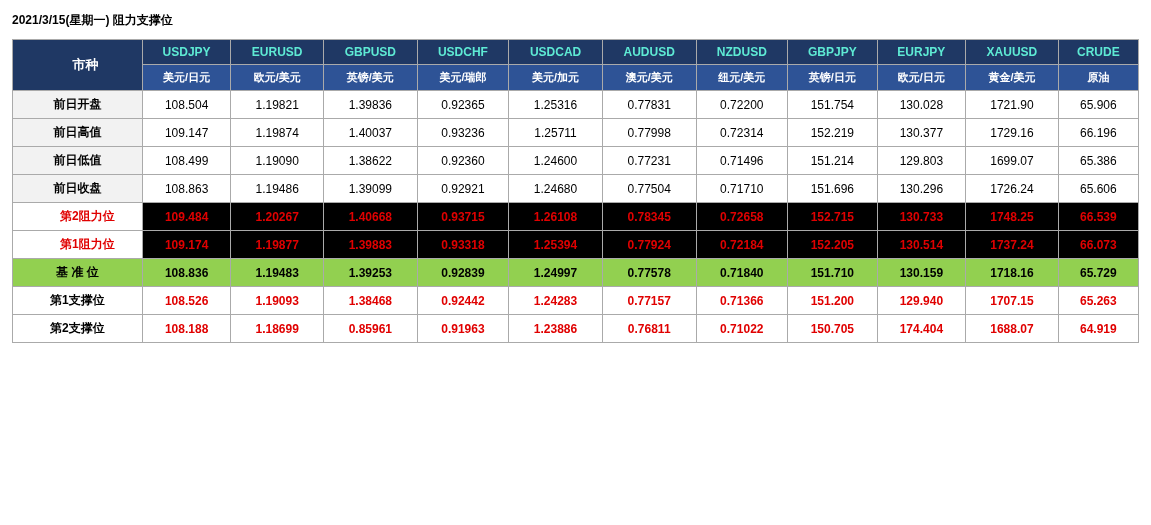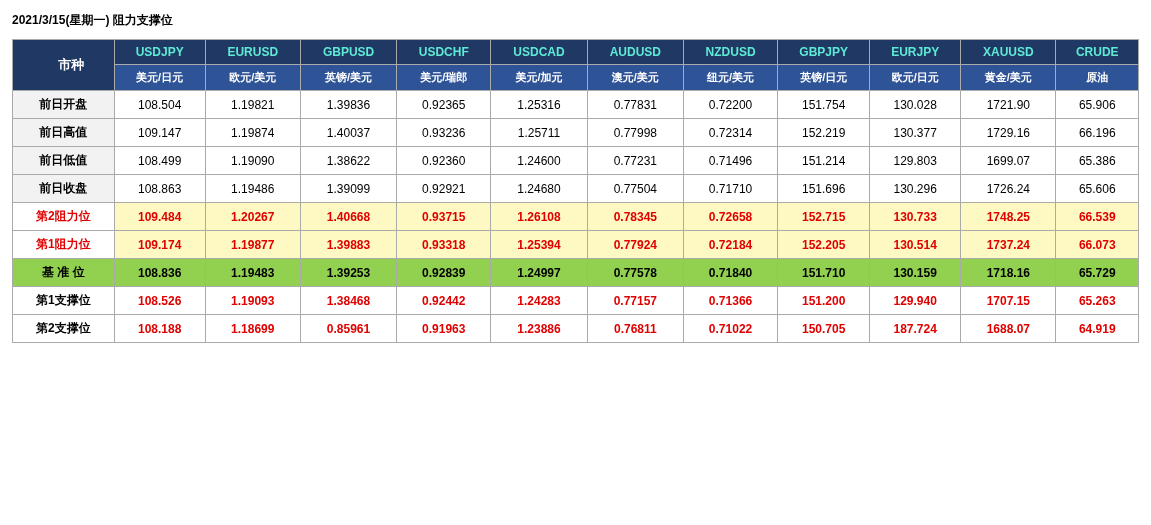--- a/index.html
+++ b/index.html
@@ -34,21 +34,21 @@
       background: #2e5396;
       color: #fff;
       font-size: 11px;
     }
     .row-normal td {
       background: #fff;
       color: #000;
       margin-top: 34px;
     }
     .row-resistance td {
-      background: #fef9c3;
+      background: #000000;
       color: #e00000;
       font-weight: bold;
     }
     .row-base td {
       background: #92d050;
       color: #000;
       font-weight: bold;
     }
     .row-support td {
       background: #fff;
@@ -59,20 +59,21 @@
       background: #f2f2f2 !important;
       color: #000 !important;
       font-weight: bold;
     }
     .row-base .first-col {
       background: #92d050 !important;
     }
     .row-resistance .first-col {
       color: #e00000 !important;
       background: #fff !important;
+      padding-left: 24px;
     }
     .row-support .first-col {
       color: #000 !important;
       background: #fff !important;
     }
   </style>
 </head>
 <body>
 
 <h1>2021/3/15(星期一) 阻力支撑位</h1>
@@ -223,18 +224,18 @@
       <tr class="row-support">
         <td class="first-col">第2支撑位</td>
         <td>108.188</td>
         <td>1.18699</td>
         <td>0.85961</td>
         <td>0.91963</td>
         <td>1.23886</td>
         <td>0.76811</td>
         <td>0.71022</td>
         <td>150.705</td>
-        <td>187.724</td>
+        <td>174.404</td>
         <td>1688.07</td>
         <td>64.919</td>
       </tr>
     </tbody>
 </table>
 
 </body></html>

